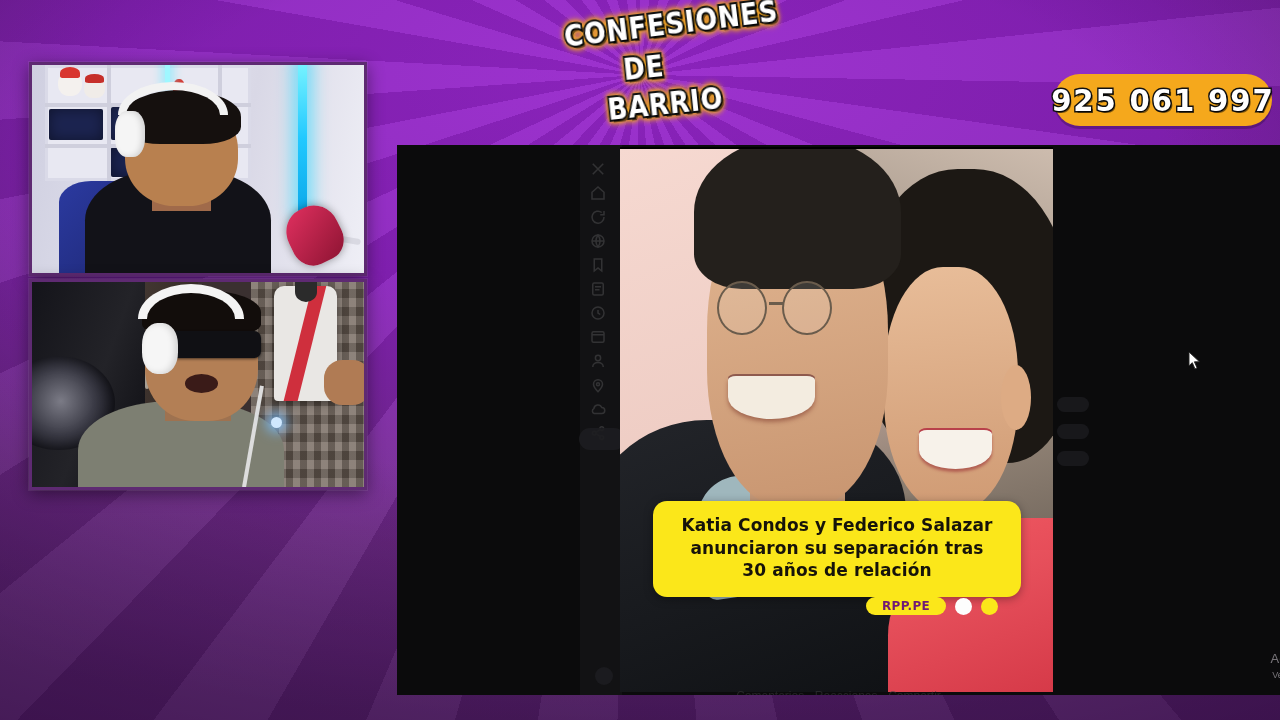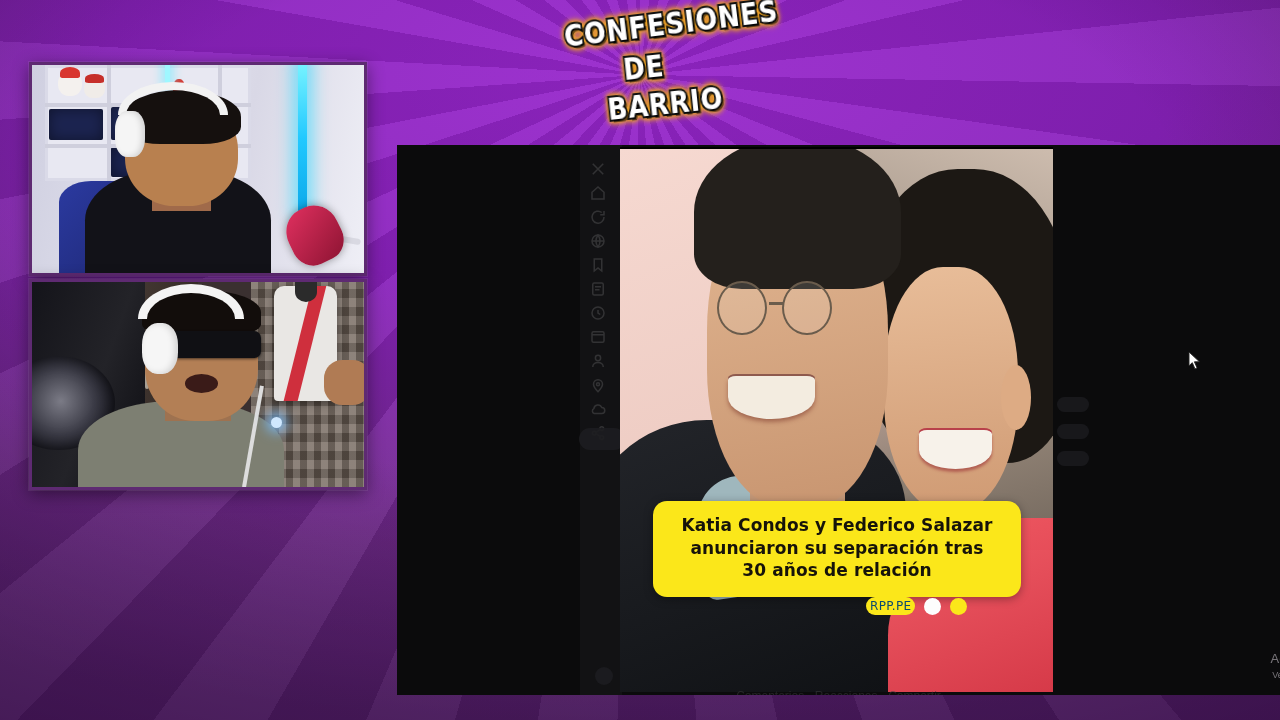--- a/index.html
+++ b/index.html
@@ -371,23 +371,23 @@
     font-family:"DejaVu Sans", sans-serif;
     font-size:17px; line-height:1.33; font-weight:700; color:#16130a;
     letter-spacing:0.1px;
   }
   .badge-row {
     position:absolute; left:866px; top:597px;
     display:flex; align-items:center; gap:9px;
   }
   .badge-pill {
     background:#fbe71a; border-radius:10px;
-    padding:2px 4px;
+    padding:2px 16px;
     font-family:"DejaVu Sans", sans-serif;
-    font-size:12px; font-weight:400; color:#0c4a6e; letter-spacing:0.3px;
+    font-size:12px; font-weight:700; color:#701a75; letter-spacing:0.3px;
   }
   .dot { width:17px; height:17px; border-radius:50%; }
   .dot.white  { background:#fdfdfd; }
   .dot.yellow { background:#fbe71a; }
 
   
   .panel-footer {
     position:absolute; left:0; right:0; bottom:0; height:26px;
     color:#3a3a3d; font-size:12px;
     display:flex; align-items:flex-end; justify-content:center;
@@ -472,20 +472,23 @@
     </div>
   </div>
 
   <div class="title-block">
     <div class="tline l1">CONFESIONES</div>
     <div class="tline l2">DE</div>
     <div class="tline l3">BARRIO</div>
   </div>
 
   <div class="fono-wrap">
+    <div class="fono-pill p-bot">
+      <span class="fono-text t2">925 061 997</span>
+    </div>
   </div>
 
   <div class="panel">
 
     <div class="panel-sidebar">
       <div class="side-ico" style="top:15px">
           <svg viewBox="0 0 24 24" fill="none" stroke="#cfcfcf" stroke-width="2">
             <path d="M5 5l14 14M19 5L5 19"></path>
           </svg>
         </div>

